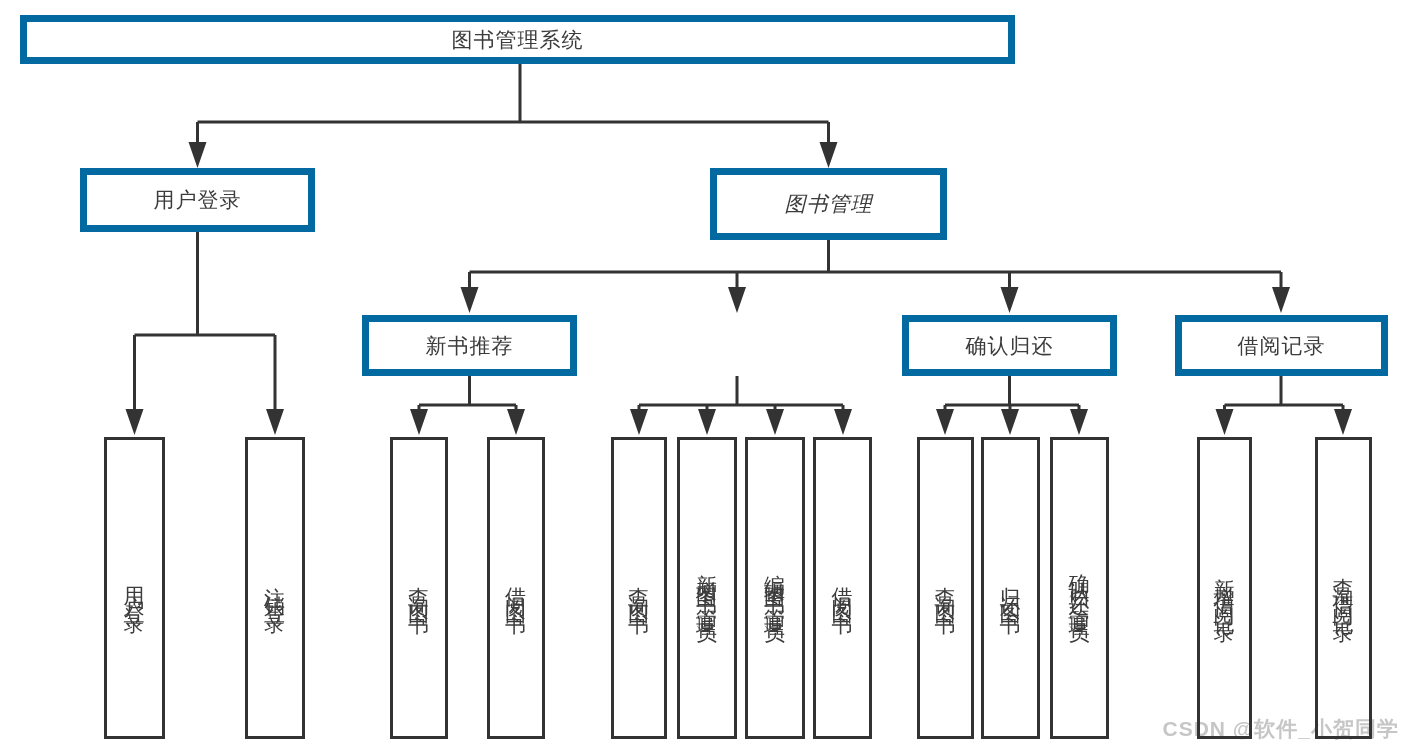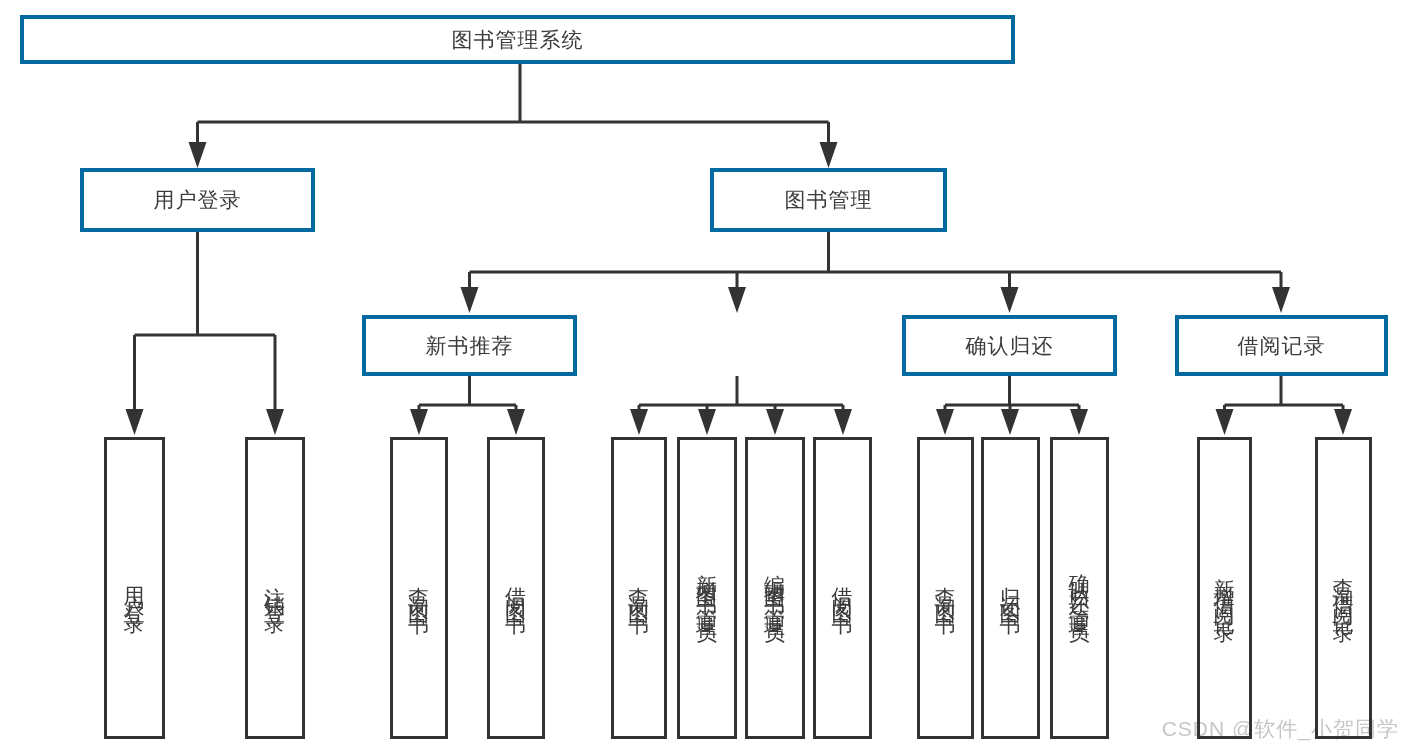--- a/index.html
+++ b/index.html
@@ -3,37 +3,38 @@
 <meta charset="utf-8">
 <style>
   html,body{margin:0;padding:0;background:#fff;}
   .canvas{
     position:relative;width:1405px;height:747px;background:#ffffff;overflow:hidden;
     font-family:"Liberation Sans",sans-serif;
   }
   svg.connectors{position:absolute;left:0;top:0;z-index:1;}
   .hbox{
     position:absolute;z-index:2;box-sizing:border-box;background:#fff;
-    border:4px solid #0369a1;display:flex;align-items:center;justify-content:center;
+    border:7px solid #0369a1;display:flex;align-items:center;justify-content:center;
     font-size:21px;color:#3c3c3c;letter-spacing:1px;
   }
   .vbox{
     position:absolute;z-index:2;box-sizing:border-box;background:#fff;
     border:3px solid #333333;top:437px;height:302px;
     display:flex;align-items:center;justify-content:center;
   }
   .vbox span{
     writing-mode:vertical-rl;text-orientation:mixed;
     font-size:21px;color:#3c3c3c;letter-spacing:9px;line-height:1;white-space:nowrap;
   }
   .vbox.long span{letter-spacing:7px;}
   .watermark{
     position:absolute;z-index:5;right:6px;bottom:4px;
     font-size:21px;color:#c6c6c6;letter-spacing:1px;
     mix-blend-mode:darken;
+    font-weight:bold;
   }
 </style>
 </head>
 <body>
 
 <div class="canvas">
 
   <svg class="connectors" width="1405" height="747" viewBox="0 0 1405 747">
     <path fill="none" stroke="#333333" stroke-width="3" d="M520 64 V122
              M197.5 122 H828.5 M197.5 122 V150 M828.5 122 V150
@@ -58,21 +59,21 @@
              M1343 435 l-9 -26 h18 z"></path>
   </svg>
 
   <div class="hbox" style="left:20px;top:15px;width:995px;height:49px;">
     <span>图书管理系统</span>
   </div>
 
   <div class="hbox" style="left:80px;top:168px;width:235px;height:64px;">
     <span>用户登录</span>
   </div>
-  <div class="hbox" style="left:710px;top:168px;width:237px;height:64px;">
+  <div class="hbox" style="left:710px;top:168px;width:237px;height:72px;font-style:italic;">
     <span>图书管理</span>
   </div>
 
   <div class="hbox" style="left:362px;top:315px;width:215px;height:61px;">
     <span>新书推荐</span>
   </div>
   <div class="hbox" style="left:902px;top:315px;width:215px;height:61px;">
     <span>确认归还</span>
   </div>
   <div class="hbox" style="left:1175px;top:315px;width:213px;height:61px;">

